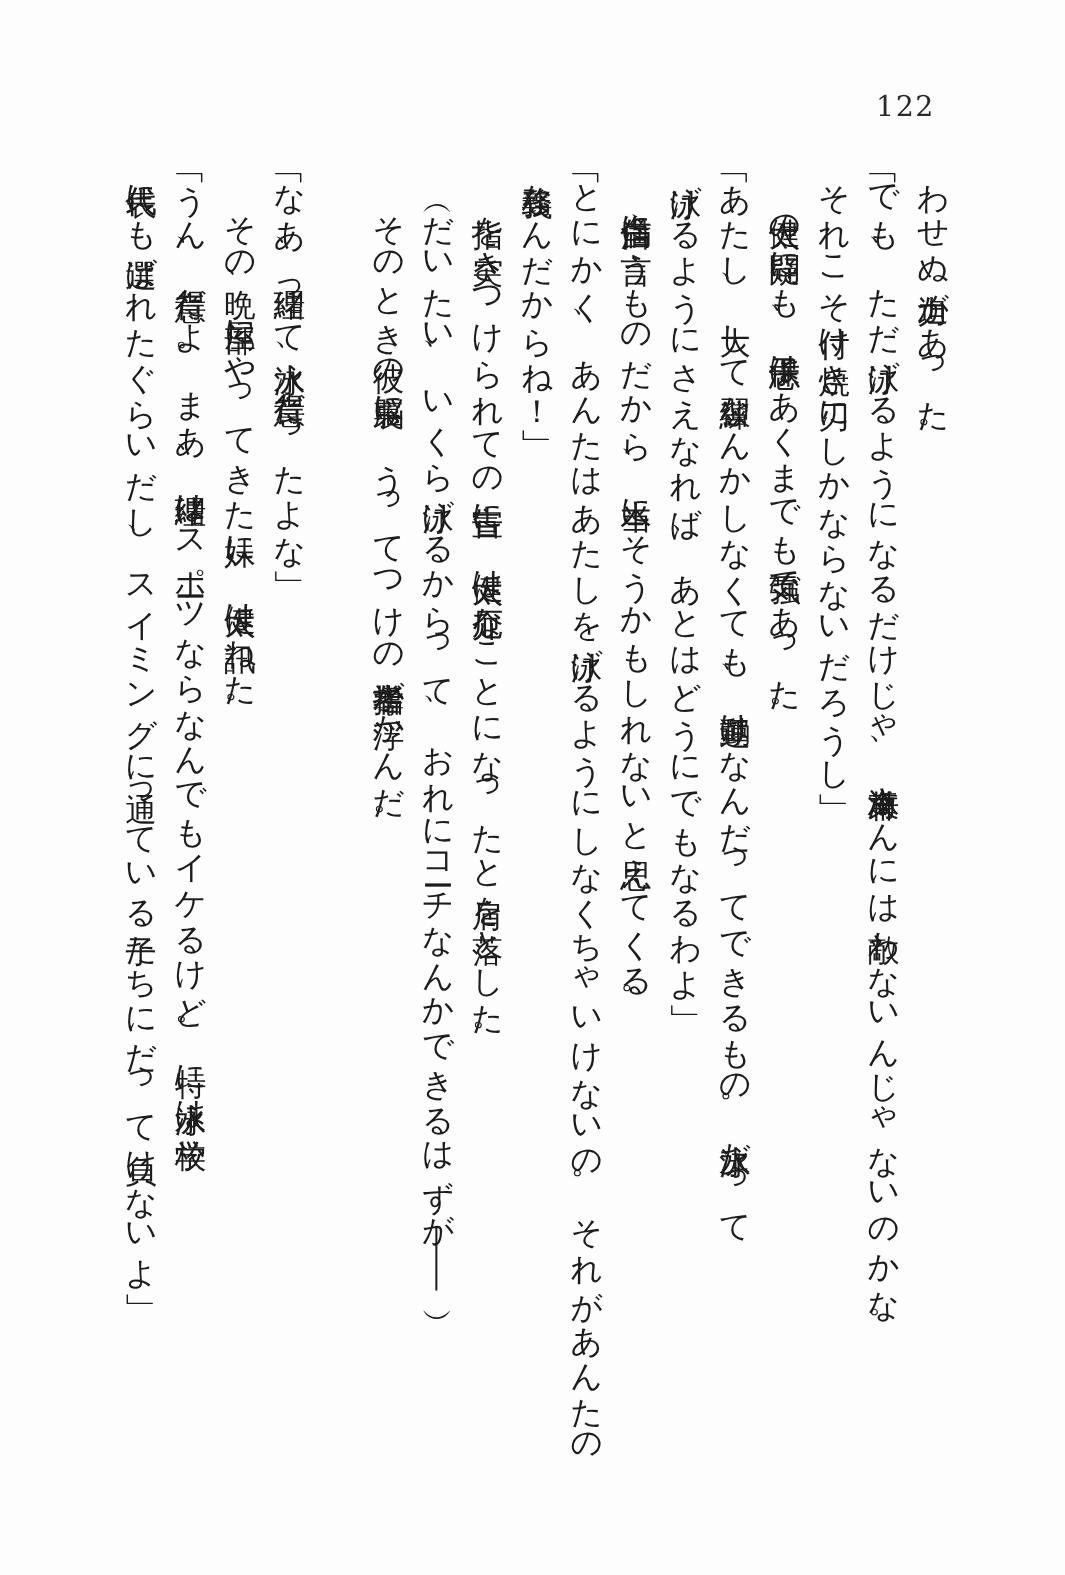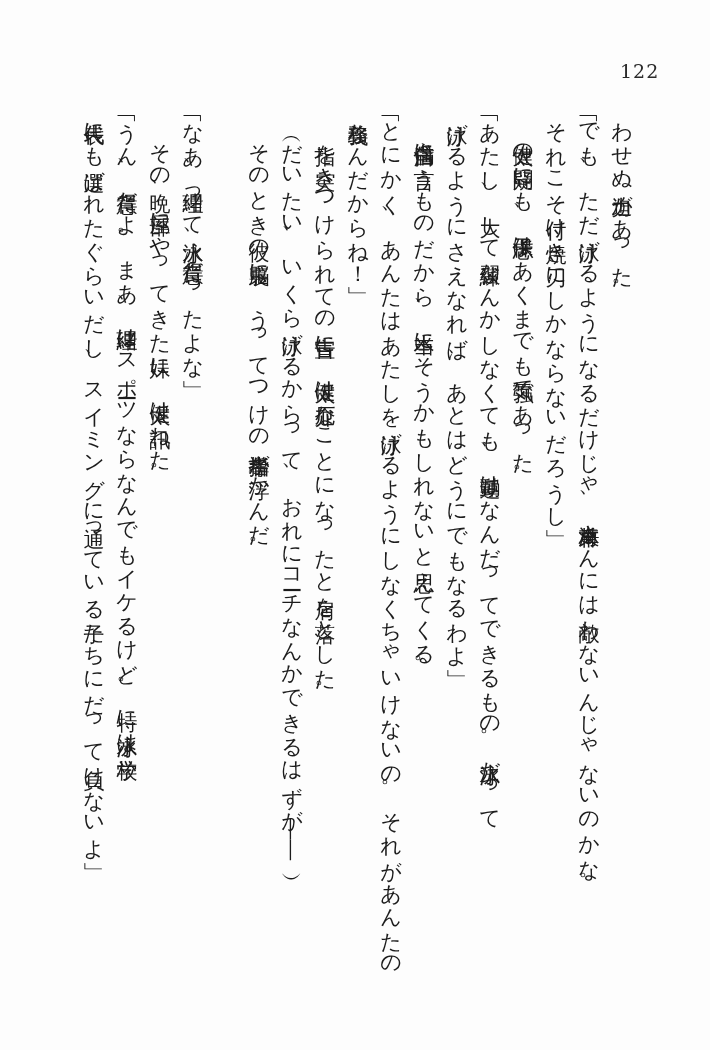--- a/index.html
+++ b/index.html
@@ -11,21 +11,20 @@
     font-family: "DejaVu Serif", "Liberation Serif", serif;
   }
   .page-number {
     position: absolute;
     top: 60px;
     left: 584px;
     font-size: 19px;
     letter-spacing: 1px;
     color: #2a2a2a;
     font-family: "DejaVu Serif", "Liberation Serif", serif;
-    margin-left: 36px;
   }
   .text-block {
     position: absolute;
     top: 108px;
     right: 72px;
     width: 561px;
     height: 842px;
     writing-mode: vertical-rl;
     text-orientation: mixed;
     font-size: 21px;

